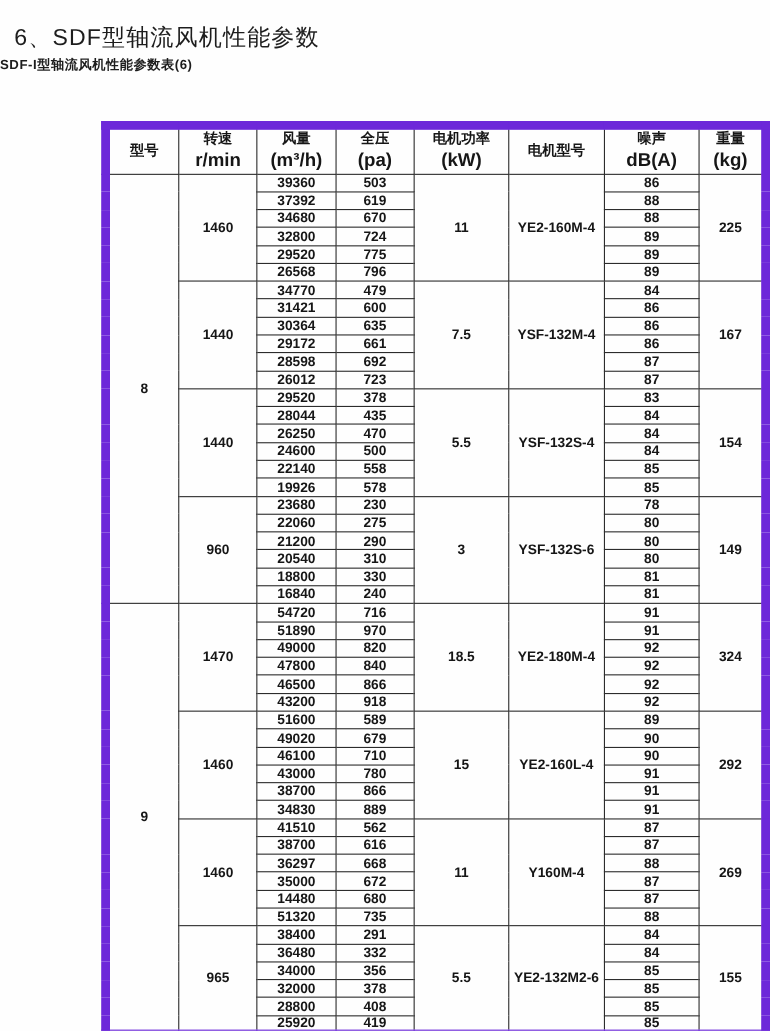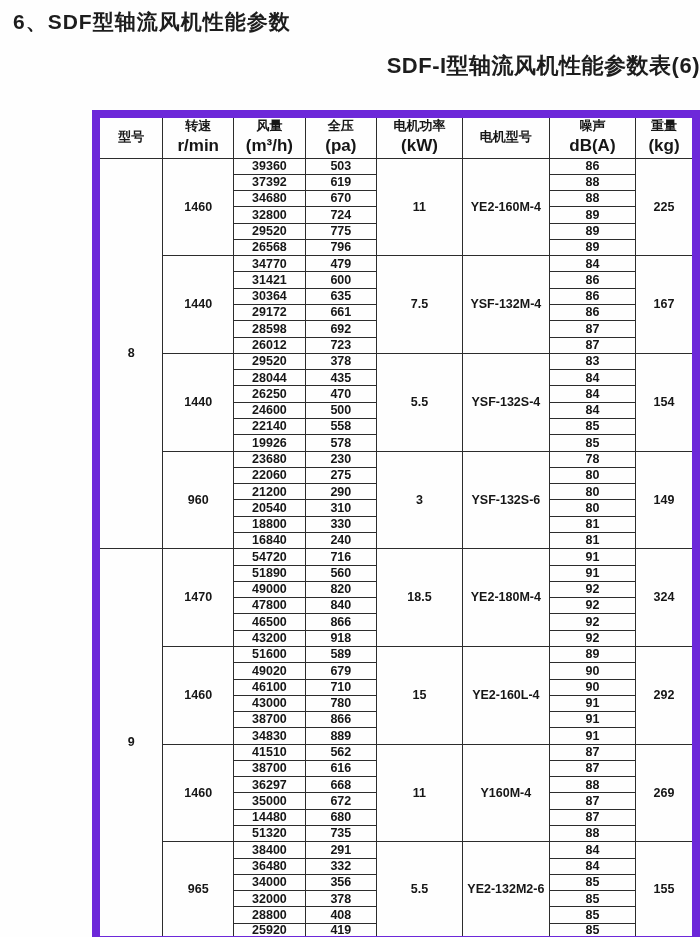--- a/index.html
+++ b/index.html
@@ -6,27 +6,27 @@
   html,body { background:#ffffff; }
   body {
     width:700px; height:937px;
     font-family:"Liberation Sans", sans-serif;
     color:#1d1d1d;
     position:relative;
     overflow:hidden;
   }
   .page { position:absolute; inset:0; background:#fefefe; }
   .doc-title {
-    position:absolute; left:13px; top:8px;
-    font-size:21px; font-weight:bold; letter-spacing:1px;
+    position:absolute; left:13px; top:20px;
+    font-size:21px; font-weight:normal; letter-spacing:1px;
     white-space:nowrap;
   }
   .table-title {
     position:absolute; left:0; top:51px; width:100%;
-    text-align:right; font-size:22px; font-weight:bold;
+    text-align:left; font-size:12px; font-weight:bold;
     letter-spacing:0.5px;
   }
   table.fan {
     position:absolute; left:46px; top:110px;
     border-collapse:collapse; table-layout:fixed;
     border:8px solid #6d28d9;
     margin-left:46px;
   }
   table.fan th, table.fan td {
     border:1px solid #2c2c2c;
@@ -235,21 +235,21 @@
           <td rowspan="6">1470</td>
           <td>54720</td>
           <td>716</td>
           <td rowspan="6">18.5</td>
           <td rowspan="6">YE2-180M-4</td>
           <td>91</td>
           <td rowspan="6">324</td>
         </tr>
         <tr>
           <td>51890</td>
-          <td>560</td>
+          <td>970</td>
           <td>91</td>
         </tr>
         <tr>
           <td>49000</td>
           <td>820</td>
           <td>92</td>
         </tr>
         <tr>
           <td>47800</td>
           <td>840</td>

